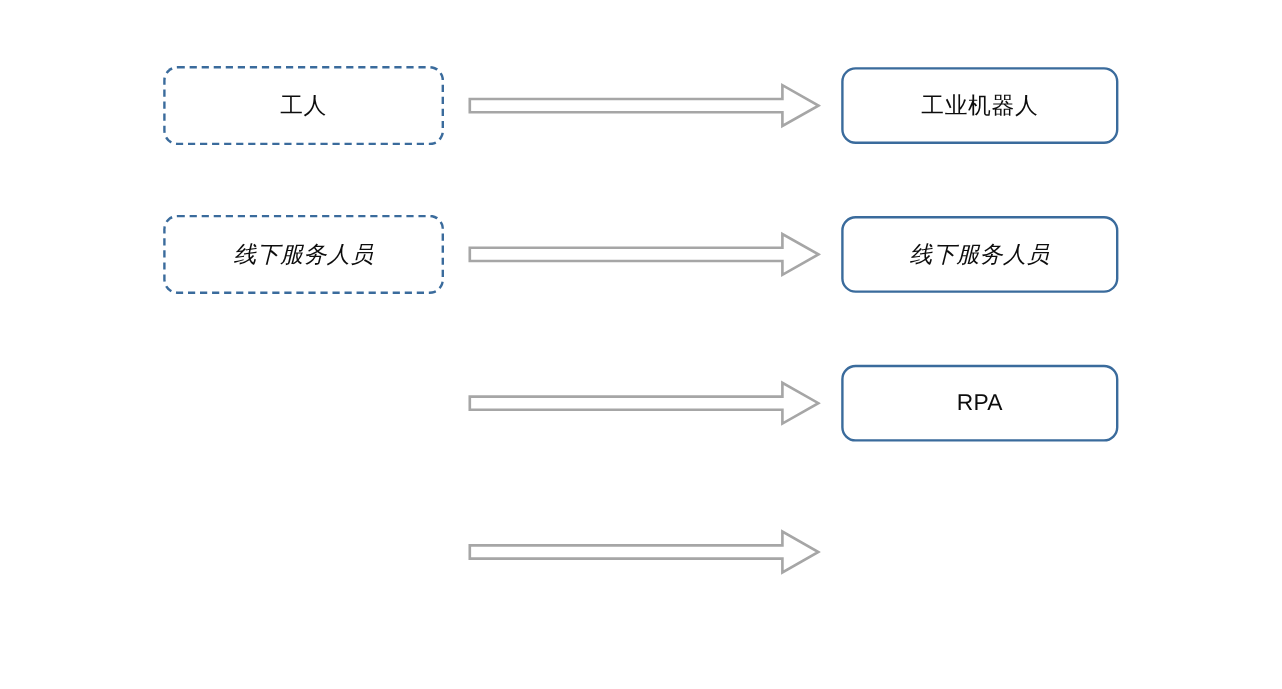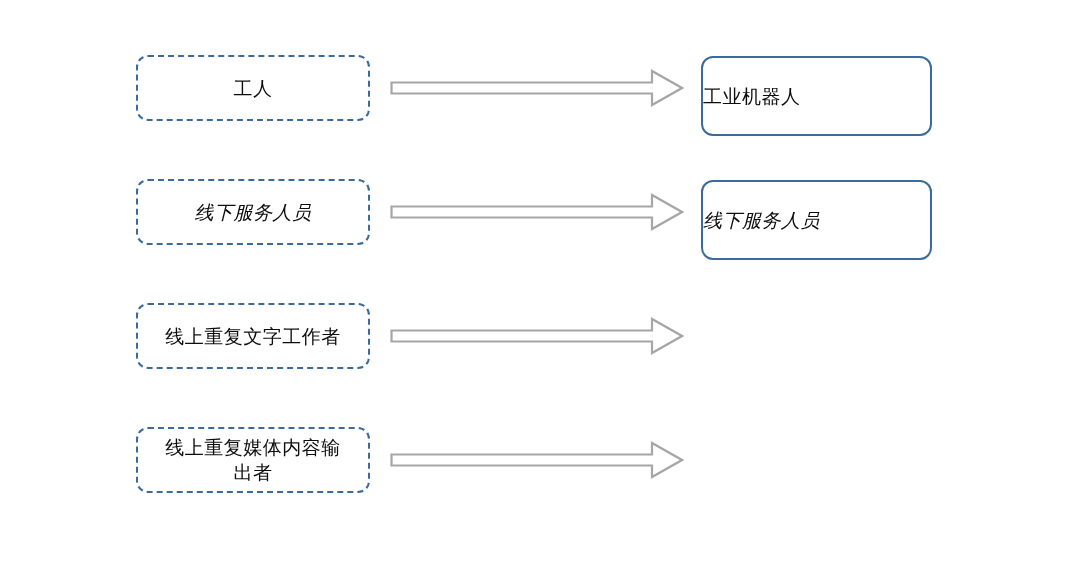--- a/index.html
+++ b/index.html
@@ -56,27 +56,28 @@
     white-space: pre-line;
     padding: 0 6px;
   }
 
   
   .dst-box {
     position: absolute;
     left: 671px;
     top: 1px;
     width: 231px;
-    height: 80px;
+    height: 64px;
     box-sizing: border-box;
     border: 2px solid #3A6B9C;
     border-radius: 12px;
     background: #ffffff;
     display: flex;
     align-items: center;
+    justify-content: center;
     text-align: center;
   }
   .dst-box .label {
     font-family: "Liberation Serif", "DejaVu Serif", serif;
     font-size: 19px;
     line-height: 25px;
     color: #0d0d0d;
     letter-spacing: 0.5px;
   }
   .dst-box .label.latin {
@@ -126,35 +127,31 @@
       <svg viewBox="0 0 294 40" xmlns="http://www.w3.org/2000/svg">
         <path d="M1.5,14.5 H262 V3 L292,20 L262,37 V25.5 H1.5 Z" fill="#ffffff" stroke="#A6A6A6" stroke-width="2.2" stroke-linejoin="miter"></path>
       </svg>
     </div>
     <div class="dst-box">
       <span class="label">线下服务人员</span>
     </div>
   </div>
 
   <div class="row" style="top:303px;">
-    <div class="src-box">
-      <span class="label">线上重复文字工作者</span>
-    </div>
     <div class="arrow">
       <svg viewBox="0 0 294 40" xmlns="http://www.w3.org/2000/svg">
         <path d="M1.5,14.5 H262 V3 L292,20 L262,37 V25.5 H1.5 Z" fill="#ffffff" stroke="#A6A6A6" stroke-width="2.2" stroke-linejoin="miter"></path>
       </svg>
     </div>
+    <div class="dst-box">
+      <span class="label latin">RPA</span>
+    </div>
   </div>
 
   <div class="row" style="top:427px;">
-    <div class="src-box">
-      <span class="label">线上重复媒体内容输
-出者</span>
-    </div>
     <div class="arrow">
       <svg viewBox="0 0 294 40" xmlns="http://www.w3.org/2000/svg">
         <path d="M1.5,14.5 H262 V3 L292,20 L262,37 V25.5 H1.5 Z" fill="#ffffff" stroke="#A6A6A6" stroke-width="2.2" stroke-linejoin="miter"></path>
       </svg>
     </div>
   </div>
 
 </div>
 
 </body></html>

